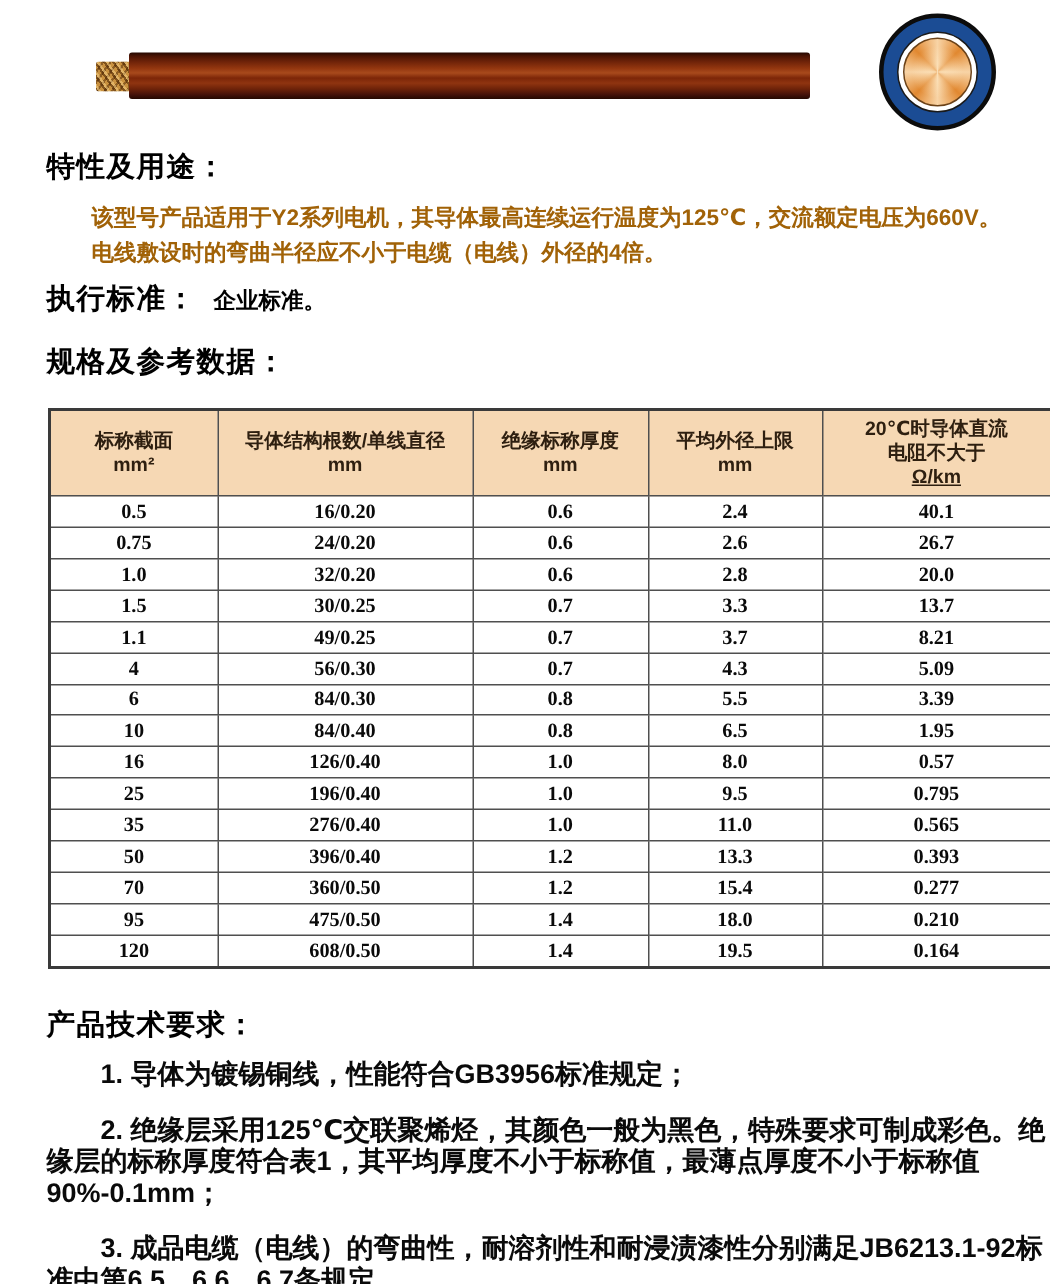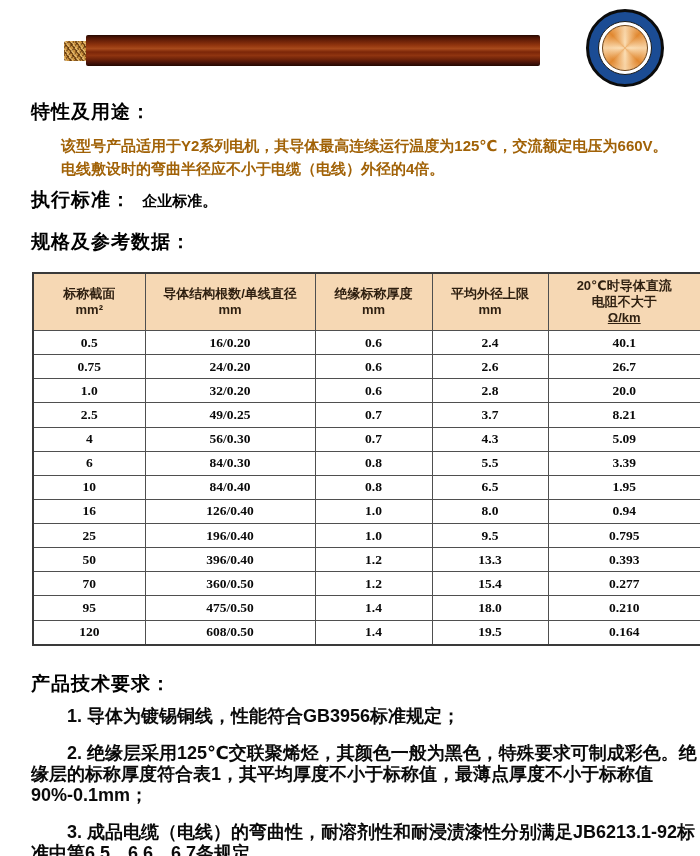--- a/index.html
+++ b/index.html
@@ -162,21 +162,28 @@
           <td>26.7</td>
         </tr>
         <tr>
           <td>1.0</td>
           <td>32/0.20</td>
           <td>0.6</td>
           <td>2.8</td>
           <td>20.0</td>
         </tr>
         <tr>
-          <td>2.5</td>
+          <td>1.5</td>
+          <td>30/0.25</td>
+          <td>0.7</td>
+          <td>3.3</td>
+          <td>13.7</td>
+        </tr>
+        <tr>
+          <td>1.1</td>
           <td>49/0.25</td>
           <td>0.7</td>
           <td>3.7</td>
           <td>8.21</td>
         </tr>
         <tr>
           <td>4</td>
           <td>56/0.30</td>
           <td>0.7</td>
           <td>4.3</td>
@@ -194,28 +201,35 @@
           <td>84/0.40</td>
           <td>0.8</td>
           <td>6.5</td>
           <td>1.95</td>
         </tr>
         <tr>
           <td>16</td>
           <td>126/0.40</td>
           <td>1.0</td>
           <td>8.0</td>
-          <td>0.94</td>
+          <td>0.57</td>
         </tr>
         <tr>
           <td>25</td>
           <td>196/0.40</td>
           <td>1.0</td>
           <td>9.5</td>
           <td>0.795</td>
+        </tr>
+        <tr>
+          <td>35</td>
+          <td>276/0.40</td>
+          <td>1.0</td>
+          <td>11.0</td>
+          <td>0.565</td>
         </tr>
         <tr>
           <td>50</td>
           <td>396/0.40</td>
           <td>1.2</td>
           <td>13.3</td>
           <td>0.393</td>
         </tr>
         <tr>
           <td>70</td>

